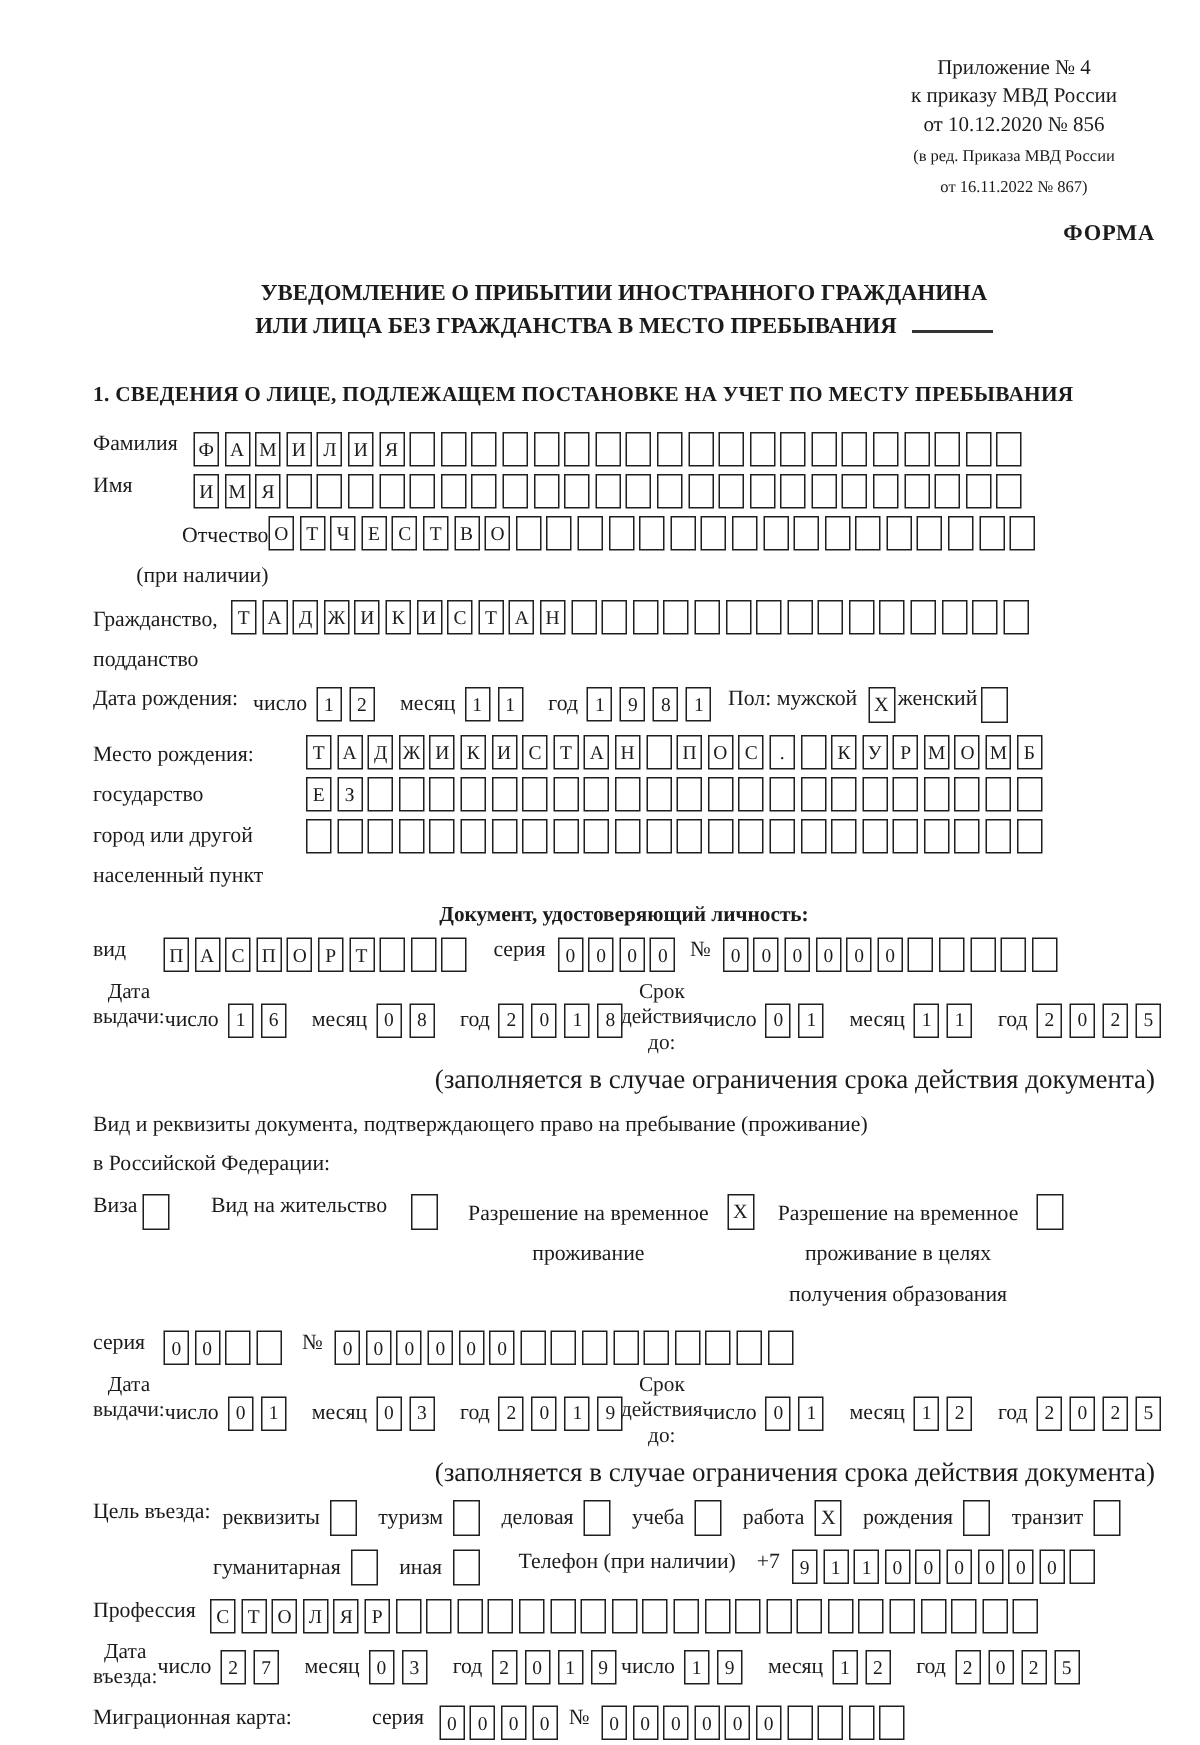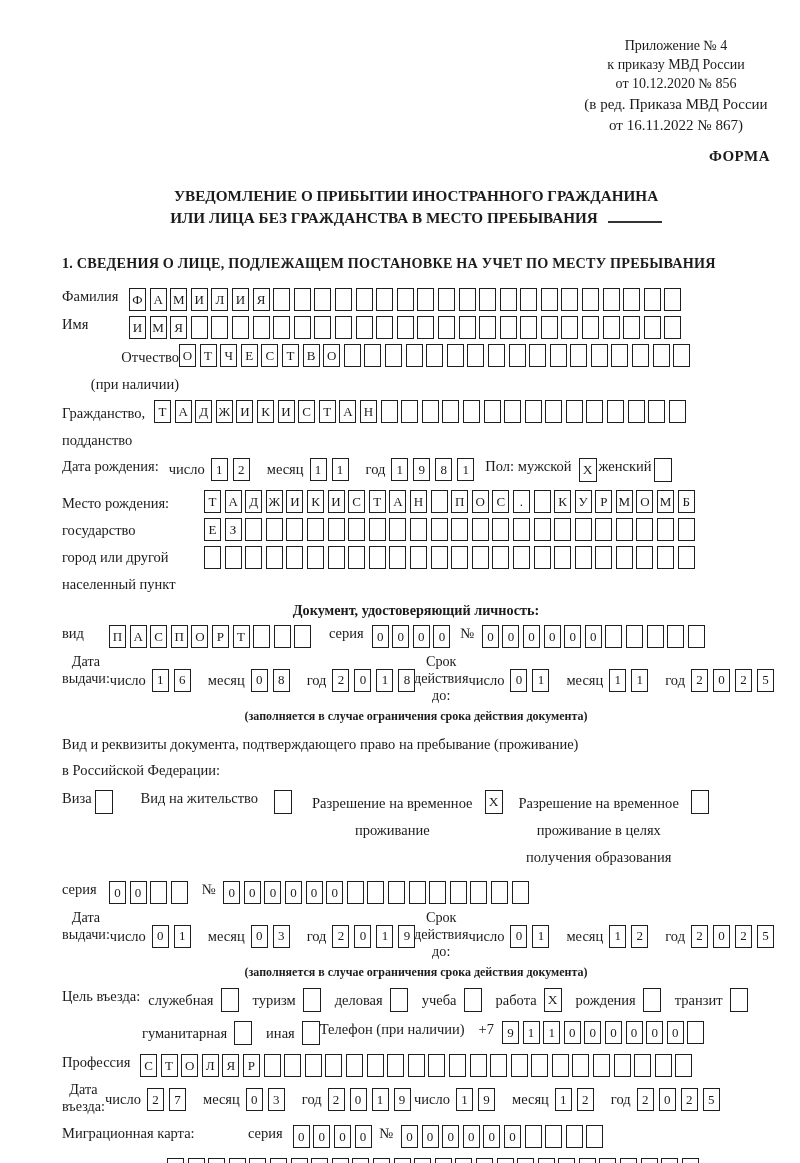--- a/index.html
+++ b/index.html
@@ -7,21 +7,21 @@
   body {
     width:800px; height:1163px; overflow:hidden;
     font-family:"Liberation Serif", serif;
     color:#1b1b1b; font-size:14.5px;
   }
   .page { padding:36px 30px 0 62px; width:800px; }
 
   
   .annex-wrap { display:flex; justify-content:flex-end; }
   .annex { width:188px; text-align:center; font-size:14px; line-height:19px; }
-  .annex .small { font-size:15px; line-height:17.5px; margin-top:3px; }
+  .annex .small { font-size:11px; line-height:17.5px; margin-top:3px; }
   .form-label { text-align:right; font-weight:bold; font-size:15px; margin-top:14px; letter-spacing:.5px; }
 
   .title { text-align:center; font-weight:bold; font-size:15.2px; line-height:22px; margin-top:20px; }
   .title-underline { display:inline-block; width:54px; border-bottom:2px solid #333; height:14px; margin-left:10px; }
 
   .section-heading { font-weight:bold; font-size:14.2px; margin-top:26px; margin-bottom:16px; letter-spacing:.2px; }
 
   .row { display:flex; align-items:flex-start; margin-bottom:5px; }
   .row-top { align-items:flex-start; }
 
@@ -53,21 +53,21 @@
 
   .dates-row { display:flex; margin-bottom:2px; margin-top:4px; }
   .date-group { display:flex; flex-direction:row; }
   .dg-left { width:352px; }
   .dg-right { flex:1; }
   .date-title { text-align:center; font-size:14.2px; margin-bottom:3px; }
   .dg-left .date-title { width:300px; }
   .date-fields { display:flex; align-items:center; }
   .date-lbl { margin-right:6px; }
   .date-gap { width:12px; }
-  .note-right { text-align:center; font-size:12px; margin:1px 0 8px 0;font-weight:bold; }
+  .note-right { text-align:right; font-size:18px; margin:1px 0 8px 0; }
 
   .intro { font-size:14.5px; line-height:24px; margin-top:2px; }
 
   .res-row { display:flex; align-items:flex-start; margin:8px 0 10px 0; }
   .res-opt { display:flex; align-items:flex-start; }
   .res-lines { text-align:center; line-height:21px; }
   .gap28 { width:28px; } .gap20 { width:20px; } .gap16 { width:16px; }
 
   .phone-prefix { margin:0 8px 0 14px; }
   .ml6 { margin-left:6px; } .ml14 { margin-left:2px; } .mr10 { margin-right:10px; }
@@ -518,21 +518,21 @@
           <span class="cell date-cell">2</span>
           <span class="cell date-cell">5</span>
         </div>
     </div>
   </div>
   <div class="note-right">(заполняется в случае ограничения срока действия документа)</div>
 
   <div class="row" style="margin-bottom:9px;">
     <span class="lbl">Цель въезда:</span>
     <span class="opts">
-        <span class="opt-label lbl">служебная</span>
+        <span class="opt-label lbl">реквизиты</span>
         <span class="checkbox"></span>
         <span class="opt-label lbl">туризм</span>
         <span class="checkbox"></span>
         <span class="opt-label lbl">деловая</span>
         <span class="checkbox"></span>
         <span class="opt-label lbl">учеба</span>
         <span class="checkbox"></span>
         <span class="opt-label lbl">работа</span>
         <span class="checkbox">X</span>
         <span class="opt-label lbl">рождения</span>
@@ -542,21 +542,21 @@
       </span>
   </div>
 
   <div class="row" style="margin-bottom:9px; padding-left:80px;">
     <span class="opts" style="margin-left:-8px;">
         <span class="opt-label lbl">гуманитарная</span>
         <span class="checkbox"></span>
         <span class="opt-label lbl">иная</span>
         <span class="checkbox"></span>
       </span>
-    <span class="lbl" style="">Телефон (при наличии)</span>
+    <span class="lbl" style="margin-left:26px;">Телефон (при наличии)</span>
     <span class="lbl phone-prefix">+7</span>
     <span class="cells">
         <span class="cell">9</span>
         <span class="cell">1</span>
         <span class="cell">1</span>
         <span class="cell">0</span>
         <span class="cell">0</span>
         <span class="cell">0</span>
         <span class="cell">0</span>
         <span class="cell">0</span>

